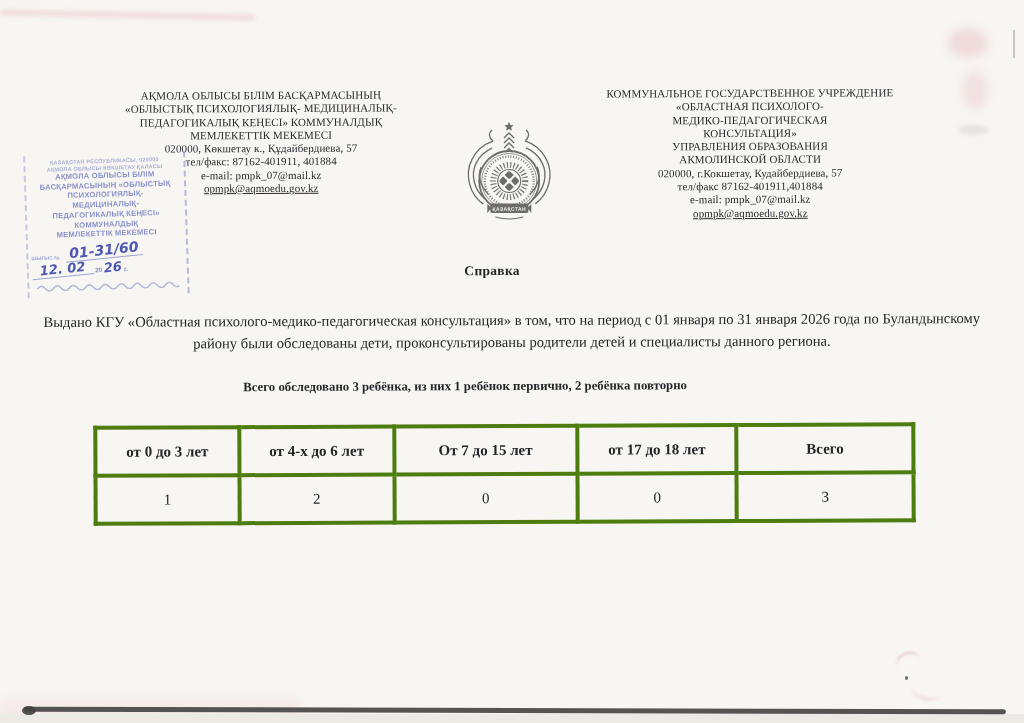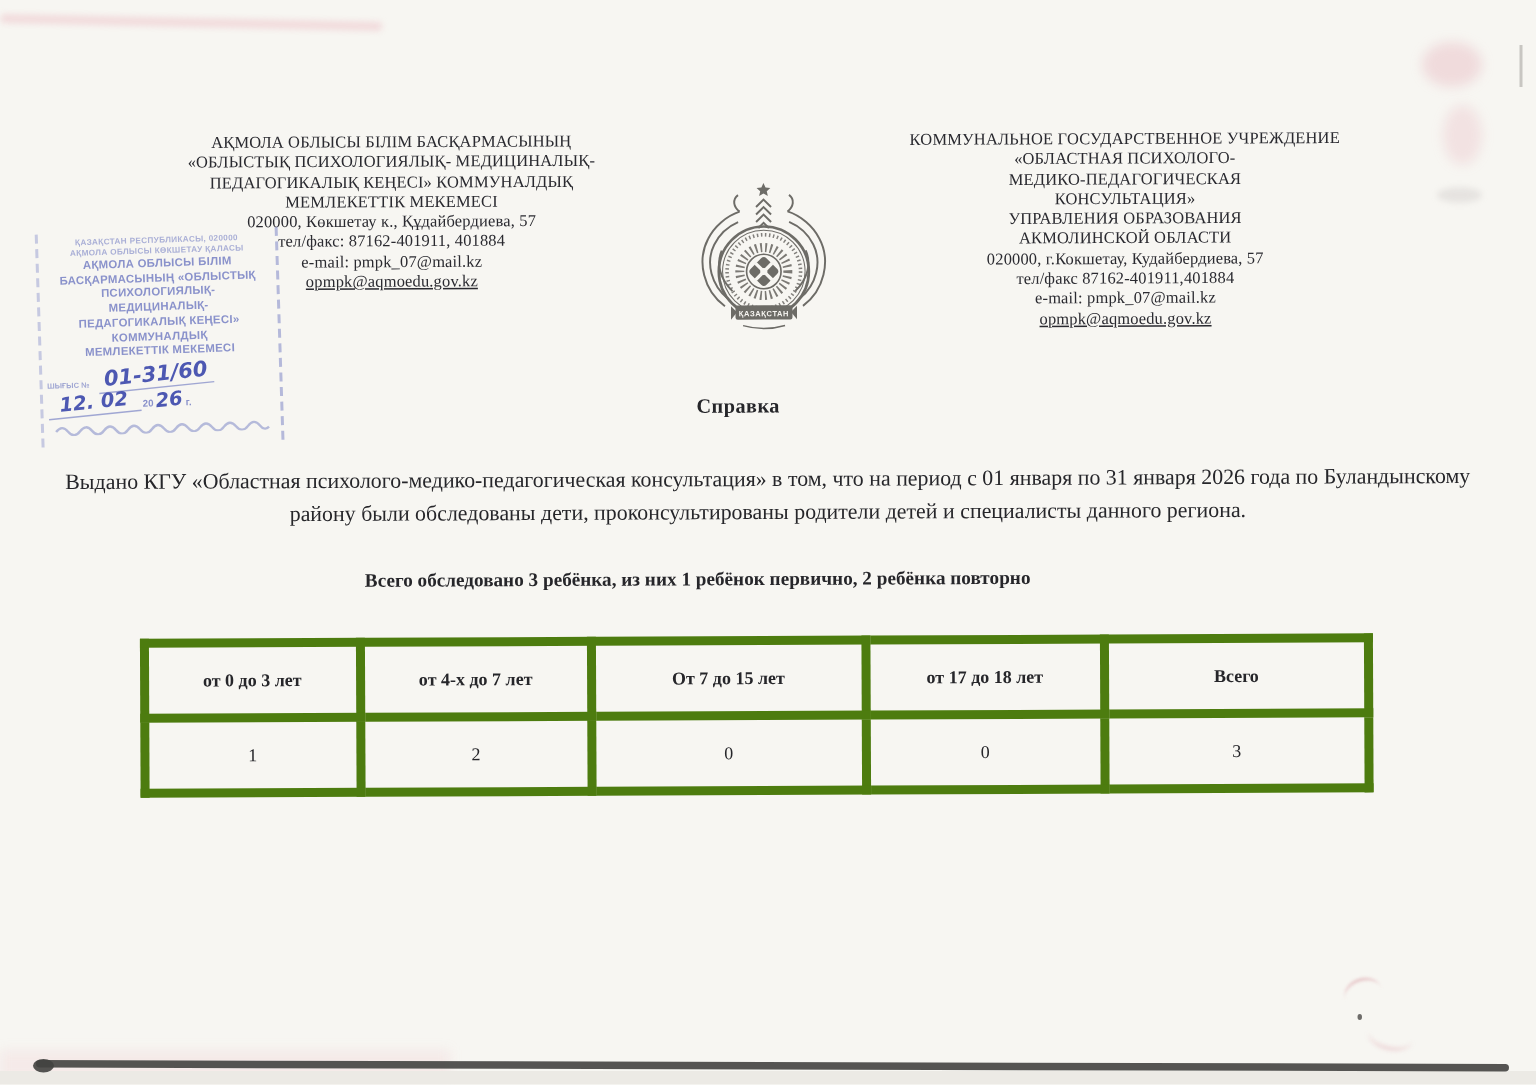--- a/index.html
+++ b/index.html
@@ -54,22 +54,22 @@
   .summary{
     position:absolute;left:0;top:379px;width:930px;text-align:center;
     font-size:12.8px;font-weight:bold;white-space:nowrap;
   }
   
   .age-table{
     position:absolute;left:93px;top:424px;width:822px;
     border-collapse:collapse;table-layout:fixed;
   }
   .age-table td,.age-table th{
-    border:6px solid #4d7c0f;text-align:center;vertical-align:middle;
-    font-size:12px;padding:12px;height:20px;
+    border:4px solid #4d7c0f;text-align:center;vertical-align:middle;
+    font-size:15px;padding:12px;height:20px;
   }
   .age-table th{font-weight:bold;}
   
   .artifact{position:absolute;pointer-events:none;}
   .smudge-topleft{left:0;top:12px;width:255px;height:6px;background:rgba(228,156,168,.30);border-radius:4px;filter:blur(2px);transform:rotate(1.2deg);}
   .smudge-topright1{left:948px;top:28px;width:40px;height:30px;background:rgba(223,150,165,.28);border-radius:50%;filter:blur(4px);}
   .smudge-topright2{left:962px;top:70px;width:26px;height:40px;background:rgba(223,150,165,.20);border-radius:50%;filter:blur(4px);}
   .smudge-topright3{left:958px;top:125px;width:30px;height:10px;background:rgba(180,170,170,.25);border-radius:50%;filter:blur(2px);}
   .edge-dash-right{left:1013px;top:30px;width:2px;height:28px;background:#c8c6c2;}
   .smudge-botright-red1{left:896px;top:652px;width:26px;height:20px;border-top:2px solid rgba(205,120,135,.38);border-radius:60%;filter:blur(1.2px);transform:rotate(-18deg);}
@@ -186,21 +186,21 @@
     <colgroup>
       <col style="width:17.6%">
         <col style="width:18.9%">
         <col style="width:22.4%">
         <col style="width:19.5%">
         <col style="width:21.6%">
     </colgroup>
     <tbody>
         <tr>
       <th>от 0 до 3 лет</th>
-      <th>от 4-х до 7 лет</th>
+      <th>от 4-х до 6 лет</th>
       <th>От 7 до 15 лет</th>
       <th>от 17 до 18 лет</th>
       <th>Всего</th>
     </tr>
     <tr>
       <td>1</td>
       <td>2</td>
       <td>0</td>
       <td>0</td>
       <td>3</td>

